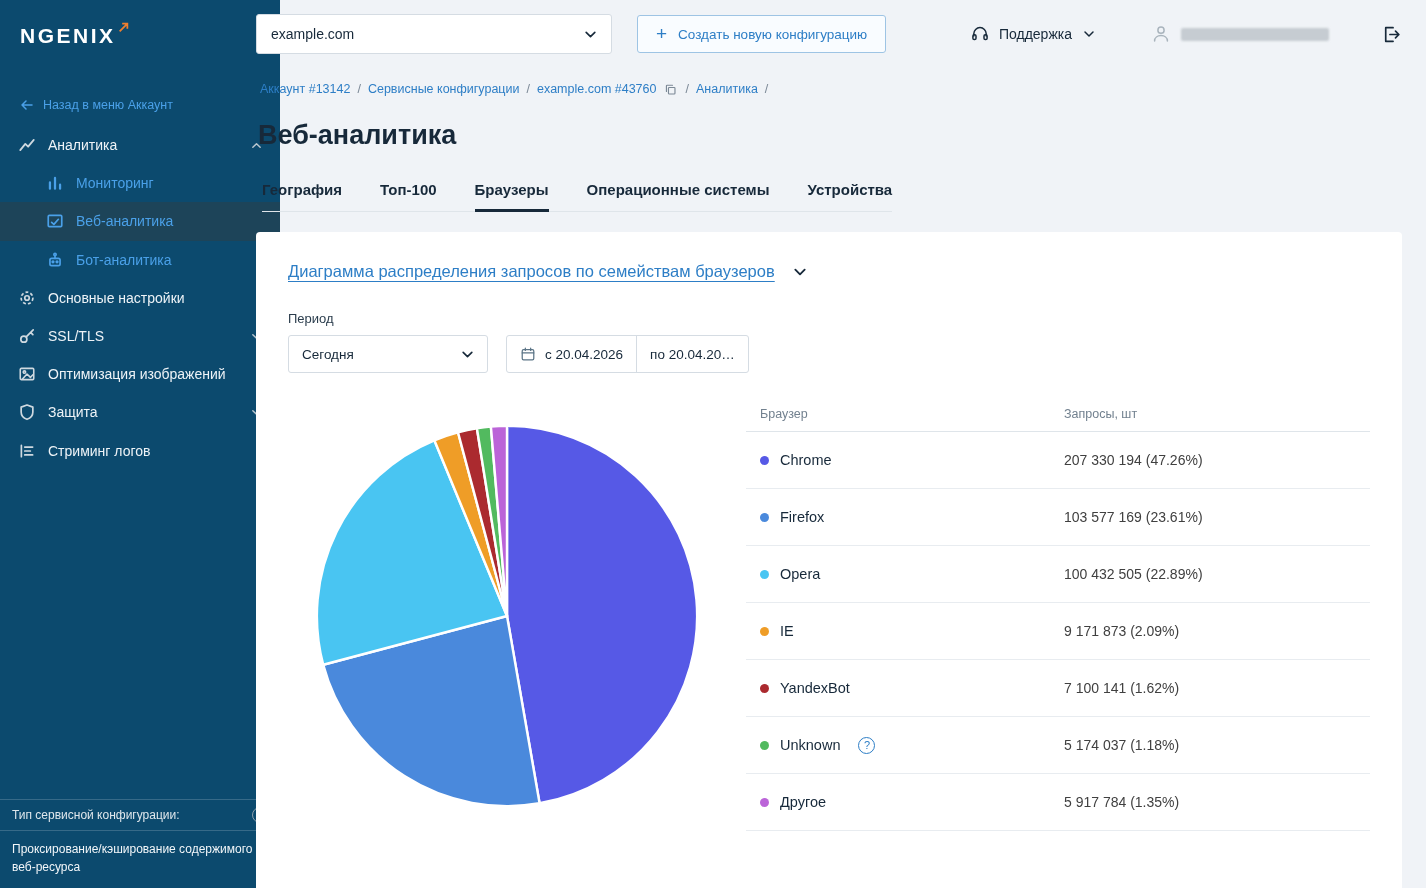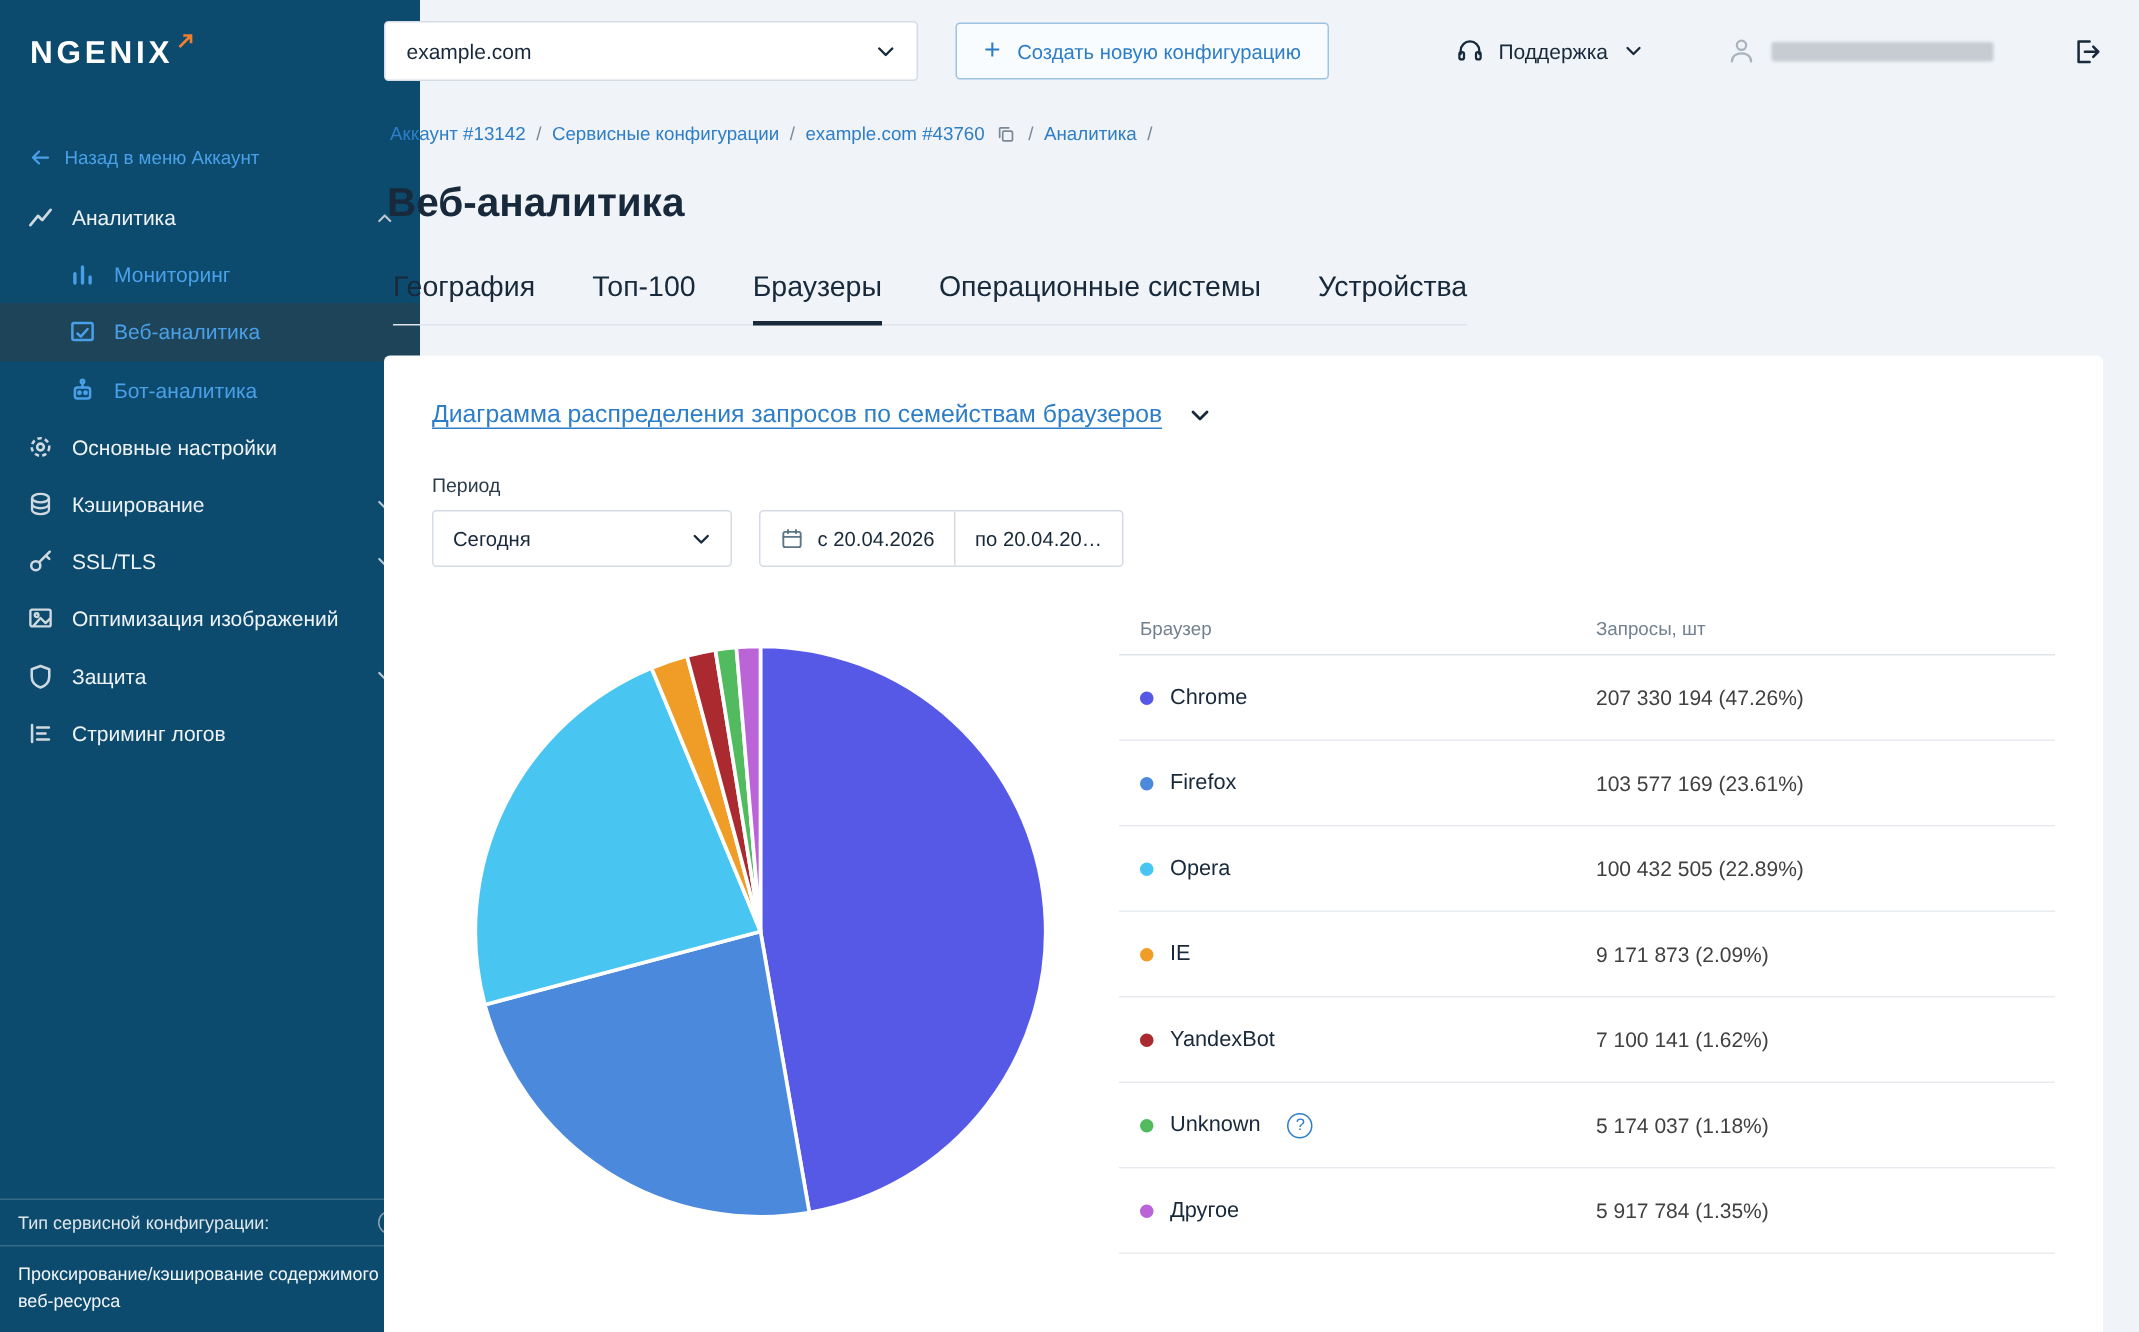--- a/index.html
+++ b/index.html
@@ -78,21 +78,21 @@
   .breadcrumb {
     margin-top: 14px; margin-left: 4px; display: flex; align-items: center;
     gap: 7px; font-size: 12.5px; color: #7b8896;
   }
   .breadcrumb a { color: #2d7ec6; cursor: pointer; }
   .copy-ic { color: #7b8896; cursor: pointer; margin: 0 1px; }
 
   .page-title { margin-top: 24px; margin-left: 2px; font-size: 27px; font-weight: bold; color: #17293a; }
 
   .tabs { margin-top: 30px; margin-left: 6px; display: inline-flex; gap: 38px; border-bottom: 1px solid #dfe5ea; }
-  .tab { padding-bottom: 13px; font-size: 19px; cursor: pointer; position: relative; color: #17293a; white-space: nowrap; }
+  .tab { padding-bottom: 13px; font-size: 15px; cursor: pointer; position: relative; color: #17293a; white-space: nowrap; font-weight: bold; }
   .tab.active::after { content: ""; position: absolute; left: 0; right: 0; bottom: -1px; height: 3px; background: #17293a; }
 
   .card { margin-top: 20px; background: #fff; border-radius: 4px; padding: 30px 32px; height: 840px; }
   .section-head { display: flex; align-items: center; gap: 18px; }
   .section-title {
     color: #2d7ec6; font-size: 16.5px; cursor: pointer;
     text-decoration: underline; text-underline-offset: 4px;
   }
   .section-head .chev { color: #17293a; cursor: pointer; }
 
@@ -196,35 +196,20 @@
     <div class="nav-item">
       <span class="ic nav-icon">
         <svg width="18" height="18" viewBox="0 0 16 16" fill="none" stroke="currentColor" stroke-width="1.5">
             <circle cx="8" cy="8" r="5.2" stroke-dasharray="2.6 1.9"></circle>
             <circle cx="8" cy="8" r="2"></circle>
           </svg>
       </span>
       <span>Основные настройки</span>
     </div>
 
-    <div class="nav-item">
-      <span class="ic nav-icon">
-        <svg width="18" height="18" viewBox="0 0 16 16" fill="none" stroke="currentColor" stroke-width="1.4">
-            <path d="M3 4.5c0-1.4 2.2-2.5 5-2.5s5 1.1 5 2.5v7c0 1.4-2.2 2.5-5 2.5s-5-1.1-5-2.5v-7"></path>
-            <path d="M3 4.5c0 1.4 2.2 2.5 5 2.5s5-1.1 5-2.5"></path>
-            <path d="M3 8c0 1.4 2.2 2.5 5 2.5s5-1.1 5-2.5"></path>
-          </svg>
-      </span>
-      <span>Кэширование</span>
-      <span class="ic chev">
-        <svg width="11" height="11" viewBox="0 0 12 12" fill="none" stroke="currentColor" stroke-width="1.6" stroke-linecap="round" stroke-linejoin="round">
-            <path d="M2 4 L6 8 L10 4"></path>
-          </svg>
-      </span>
-    </div>
 
     <div class="nav-item">
       <span class="ic nav-icon">
         <svg width="18" height="18" viewBox="0 0 16 16" fill="none" stroke="currentColor" stroke-width="1.5" stroke-linecap="round" stroke-linejoin="round">
             <circle cx="5.2" cy="10.8" r="2.7"></circle>
             <path d="M7.3 8.7 L13.5 2.5 M11.2 4.8 L13.2 6.8"></path>
           </svg>
       </span>
       <span>SSL/TLS</span>
       <span class="ic chev">

